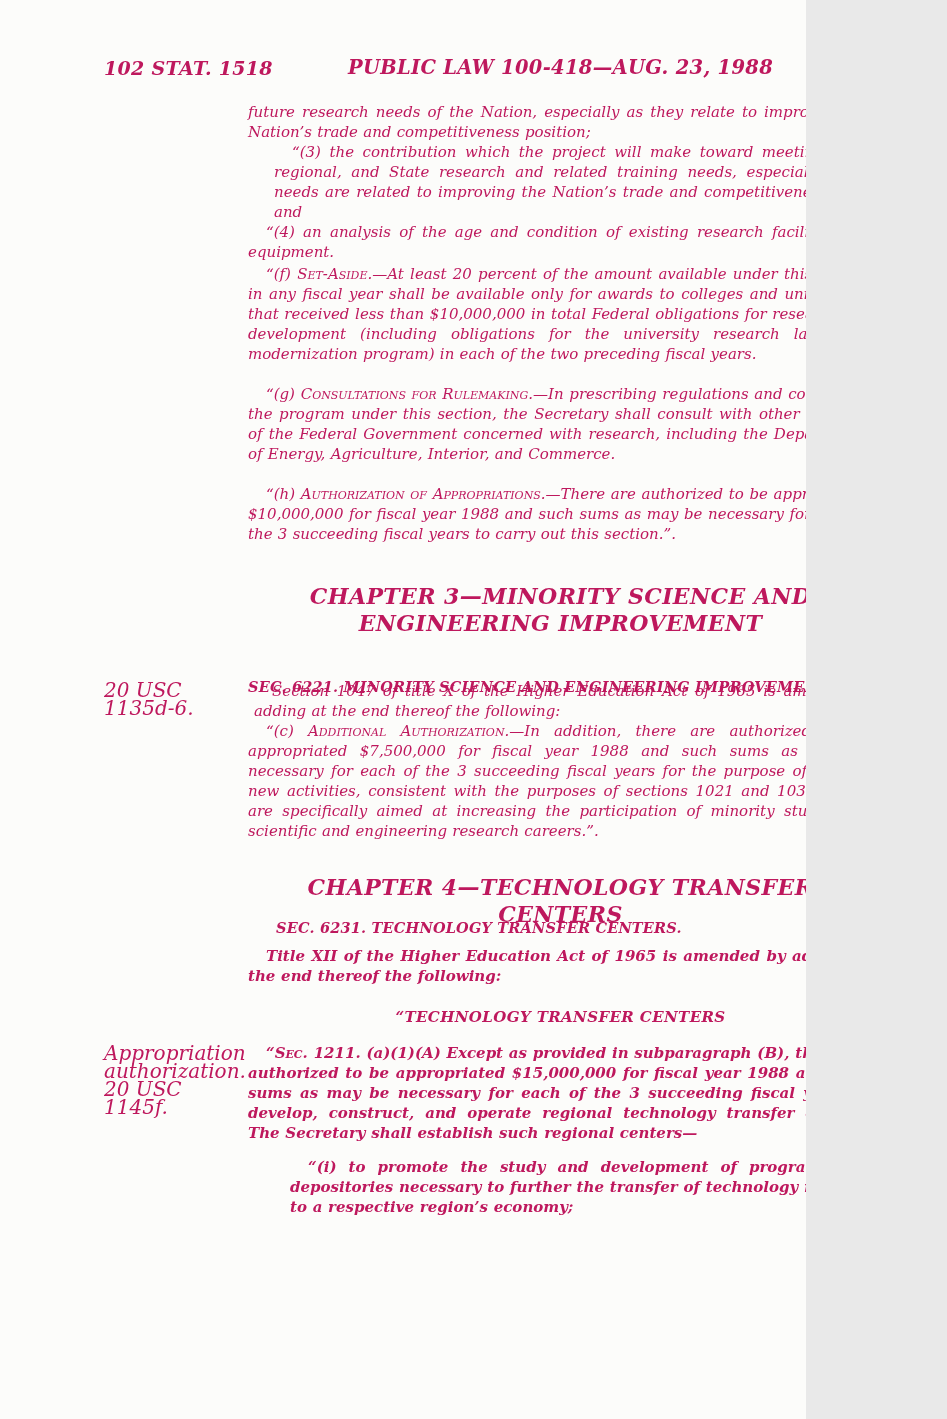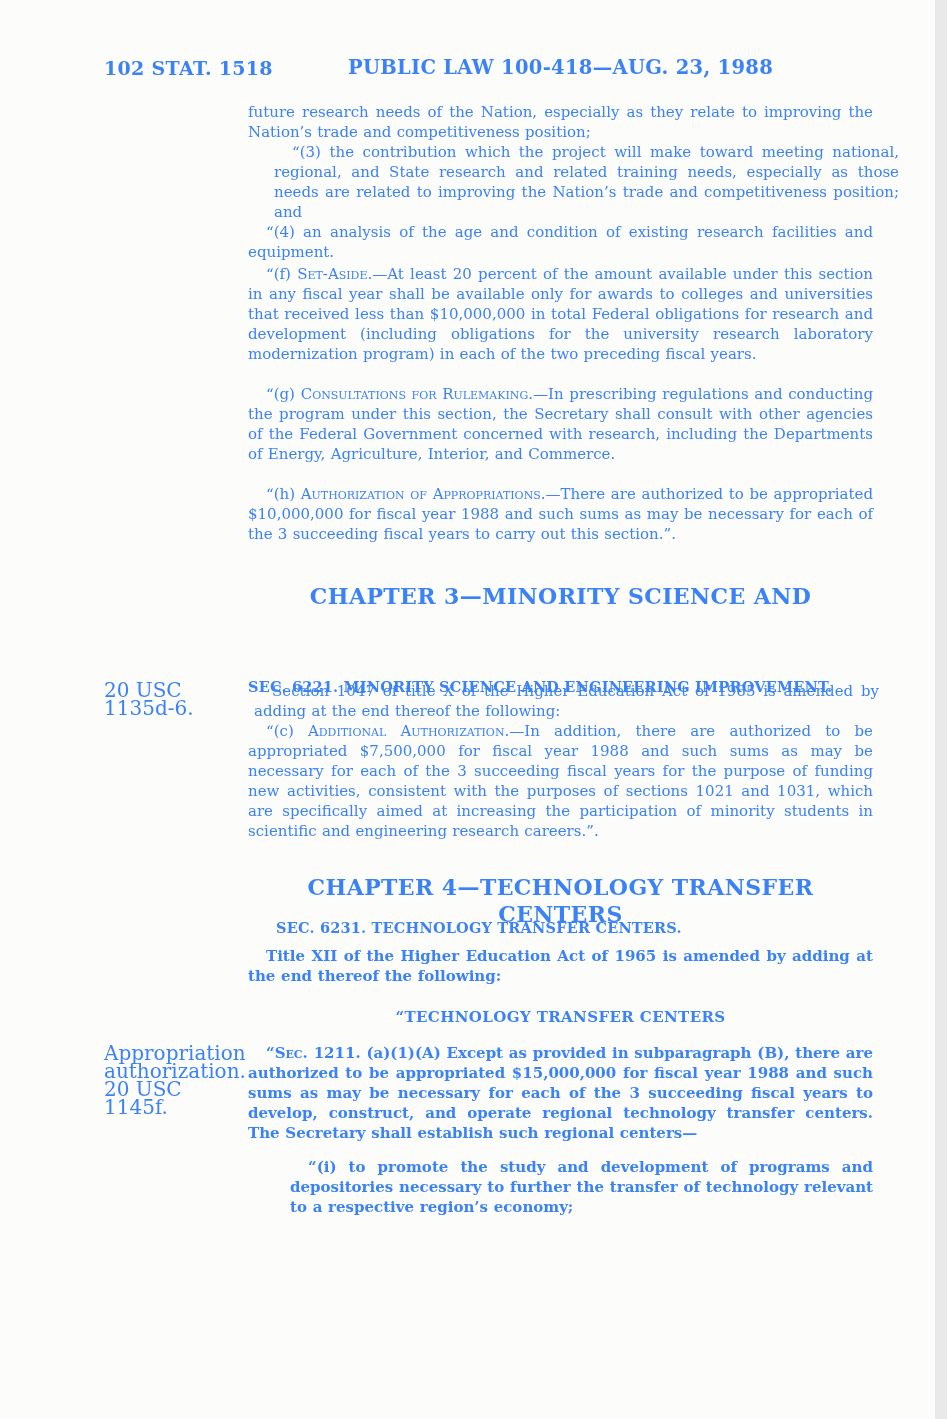--- a/index.html
+++ b/index.html
@@ -1,23 +1,24 @@
 <!DOCTYPE html>
 <html><head>
 <meta charset="utf-8">
 <style>
   html, body { margin: 0; padding: 0; background: #e9e9e9; }
   .page {
     position: relative;
-    width: 935px;
+    width: 806px;
     height: 1419px;
     background: #fcfcfa;
     font-family: "DejaVu Serif", serif;
-    color: #3b82f6;
+    color: #be185d;
     overflow: hidden;
+    font-style: italic;
   }
   
   .stat-no {
     position: absolute; left: 104px; top: 57px;
     font-size: 19px; font-weight: 600; letter-spacing: 0.3px;
   }
   .law-head {
     position: absolute; left: 248px; top: 56px; width: 625px;
     text-align: center; font-size: 19.5px; font-weight: 600; letter-spacing: 0.3px;
   }
@@ -81,20 +82,21 @@
   <div class="col" style="top:384px;">
     <p class="para indent"><span>“(g) </span><span class="sc">Consultations for Rulemaking</span><span>.—In prescribing regulations and conducting the program under this section, the Secretary shall consult with other agencies of the Federal Government concerned with research, including the Departments of Energy, Agriculture, Interior, and Commerce.</span></p>
   </div>
 
   <div class="col" style="top:484px;">
     <p class="para indent"><span>“(h) </span><span class="sc">Authorization of Appropriations</span><span>.—There are authorized to be appropriated $10,000,000 for fiscal year 1988 and such sums as may be necessary for each of the 3 succeeding fiscal years to carry out this section.”.</span></p>
   </div>
 
   <div class="col chapter-head" style="top:583px;">
     <div>CHAPTER 3—MINORITY SCIENCE AND</div>
+    <div>ENGINEERING IMPROVEMENT</div>
   </div>
 
   <div class="col sec-head" style="top:658px;margin-top:20px;">SEC. 6221. MINORITY SCIENCE AND ENGINEERING IMPROVEMENT.</div>
 
   <div class="col" style="top:681px;margin-left:6px;">
     <p class="para indent">Section 1047 of title X of the Higher Education Act of 1965 is amended by adding at the end thereof the following:</p>
   </div>
 
   <div class="col" style="top:721px;">
     <p class="para indent"><span>“(c) </span><span class="sc">Additional Authorization</span><span>.—In addition, there are authorized to be appropriated $7,500,000 for fiscal year 1988 and such sums as may be necessary for each of the 3 succeeding fiscal years for the purpose of funding new activities, consistent with the purposes of sections 1021 and 1031, which are specifically aimed at increasing the participation of minority students in scientific and engineering research careers.”.</span></p>

